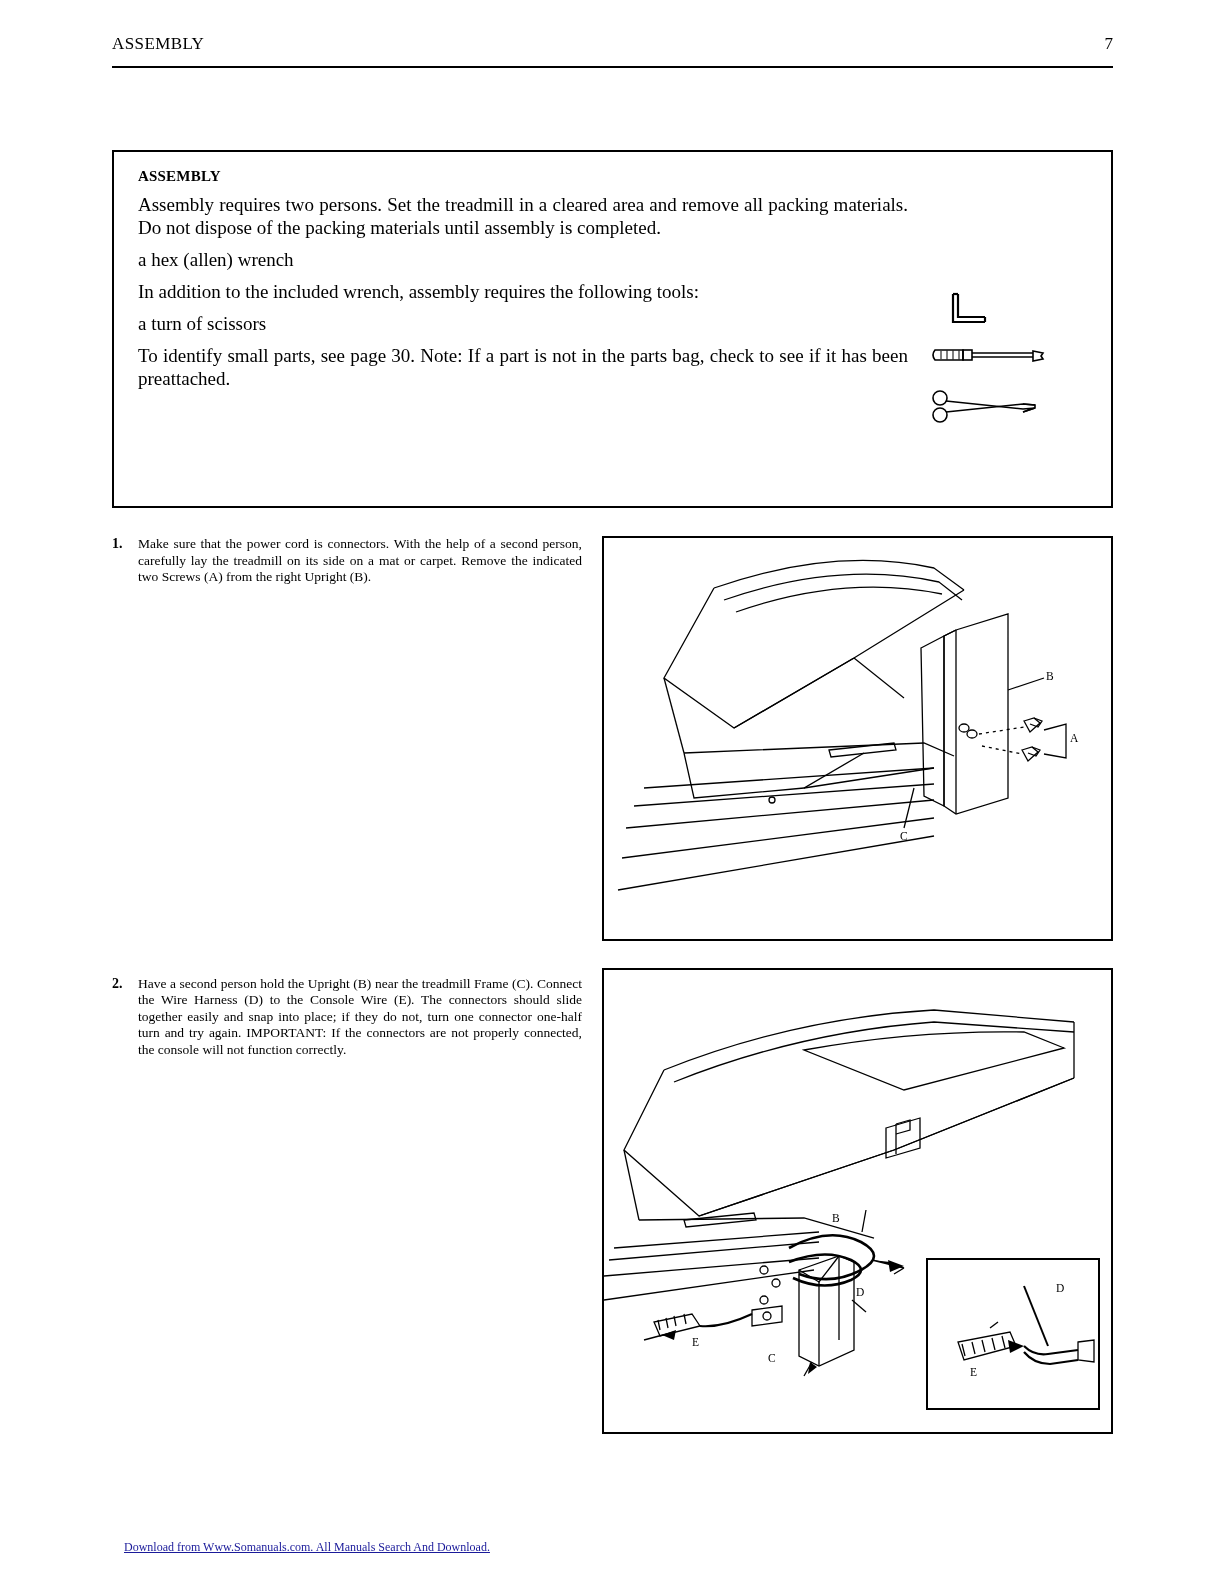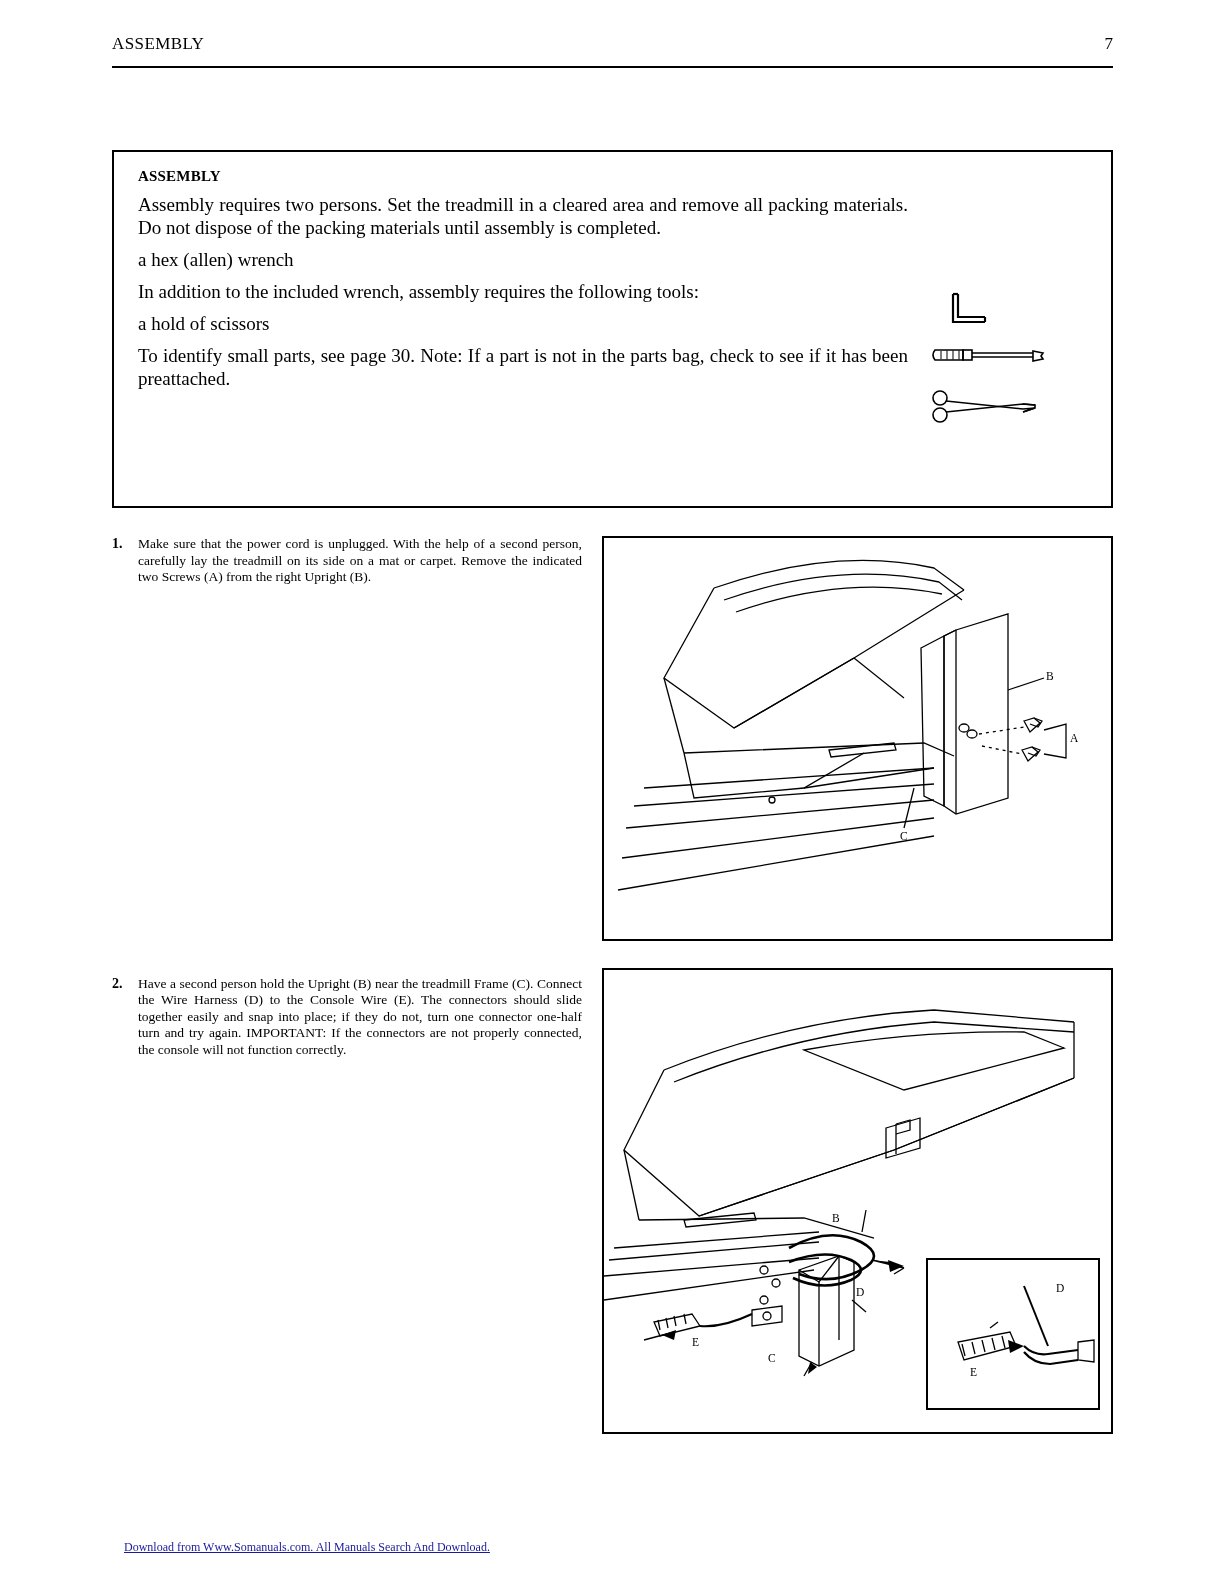--- a/index.html
+++ b/index.html
@@ -143,21 +143,21 @@
   <div class="header-title">ASSEMBLY</div>
   <div class="header-page">7</div>
   <div class="header-rule"></div>
 
   <div class="assembly-box">
     <div class="assembly-inner">
       <p class="assembly-heading">ASSEMBLY</p>
       <p class="assembly-text">Assembly requires two persons. Set the treadmill in a cleared area and remove all packing materials. Do not dispose of the packing materials until assembly is completed.</p>
       <p class="assembly-text">a hex (allen) wrench</p>
       <p class="assembly-text">In addition to the included wrench, assembly requires the following tools:</p>
-      <p class="assembly-text">a hold of scissors</p>
+      <p class="assembly-text">a turn of scissors</p>
       <p class="assembly-text">To identify small parts, see page 30. Note: If a part is not in the parts bag, check to see if it has been preattached.</p>
     </div>
 
     <div class="tools">
       <div class="tool-allen">
         <svg width="60" height="40" viewBox="0 0 60 40">
           <path d="M14 2 L14 30 L46 30" fill="none" stroke="#000" stroke-width="2.2"></path>
           <path d="M19 2 L19 25 L46 25" fill="none" stroke="#000" stroke-width="2.2"></path>
           <path d="M14 2 L19 2" fill="none" stroke="#000" stroke-width="2.2"></path>
           <path d="M46 25 L46 30" fill="none" stroke="#000" stroke-width="2.2"></path>
@@ -181,21 +181,21 @@
           <path d="M19 25 L96 17 L108 18" fill="none" stroke="#000" stroke-width="1.6"></path>
           <path d="M96 17 L108 18 L108 21 L96 25" fill="none" stroke="#000" stroke-width="1.6"></path>
         </svg>
       </div>
     </div>
   </div>
 
   <div class="steps">
     <div class="step">
       <div class="step-num">1.</div>
-      <div class="step-body">Make sure that the power cord is unplugged. With the help of a second person, carefully lay the treadmill on its side on a mat or carpet. Remove the indicated two Screws (A) from the right Upright (B).</div>
+      <div class="step-body">Make sure that the power cord is connectors. With the help of a second person, carefully lay the treadmill on its side on a mat or carpet. Remove the indicated two Screws (A) from the right Upright (B).</div>
     </div>
     <div class="step" style="margin-top:390px">
       <div class="step-num">2.</div>
       <div class="step-body">Have a second person hold the Upright (B) near the treadmill Frame (C). Connect the Wire Harness (D) to the Console Wire (E). The connectors should slide together easily and snap into place; if they do not, turn one connector one-half turn and try again. IMPORTANT: If the connectors are not properly connected, the console will not function correctly.</div>
     </div>
   </div>
 
   <div class="figure" id="figure-1">
     <svg width="507" height="401" viewBox="0 0 507 401">
       <g fill="none" stroke="#000" stroke-width="1.3">

